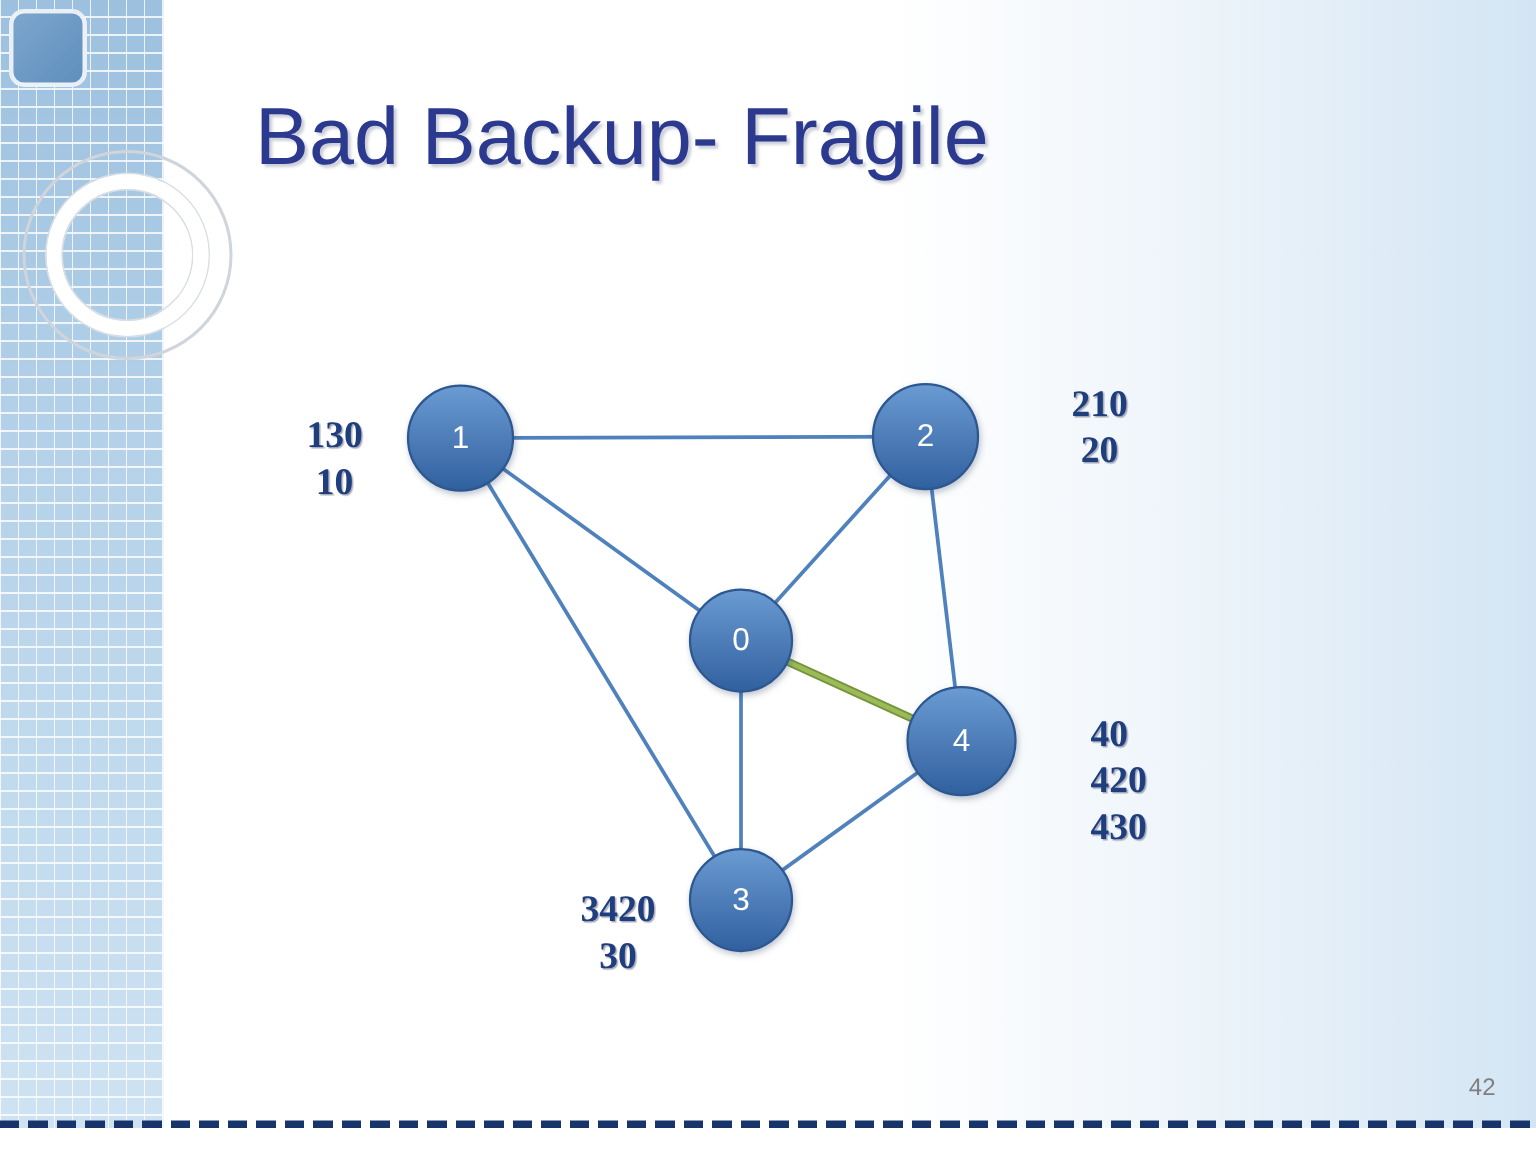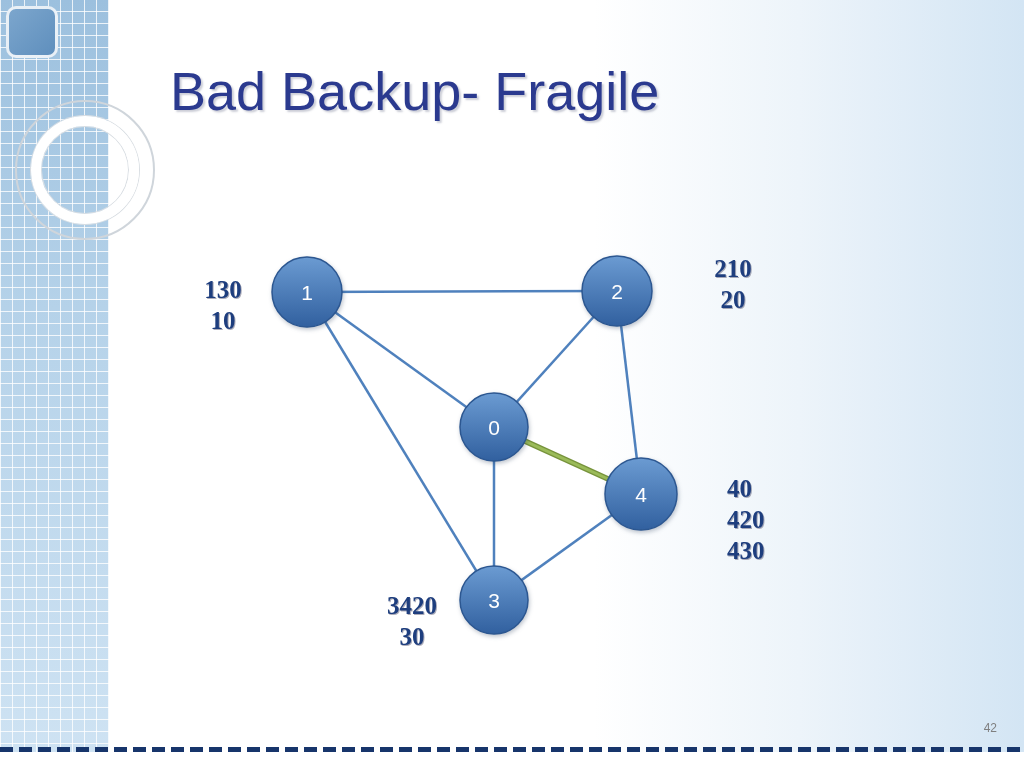--- a/index.html
+++ b/index.html
@@ -59,21 +59,21 @@
     filter: drop-shadow(1px 1.5px 0.5px rgba(70,70,100,.45));
   }
   .node-group { filter: drop-shadow(1px 2px 2px rgba(40,60,90,.3)); }
   .node-label {
     font-family: "Liberation Sans", sans-serif;
     font-size: 21px;
   }
 
   .page-number {
     position: absolute; right: 27px; bottom: 17px;
-    font-size: 12px; color: #7f7f7f;
+    font-size: 16px; color: #7f7f7f;
   }
 
   .bottom-dashes {
     position: absolute; left: 0; right: 0; bottom: 0; height: 5px;
     background: repeating-linear-gradient(90deg, #17356b 0 13px, transparent 13px 19px);
   }
 </style>
 </head>
 <body>
 

